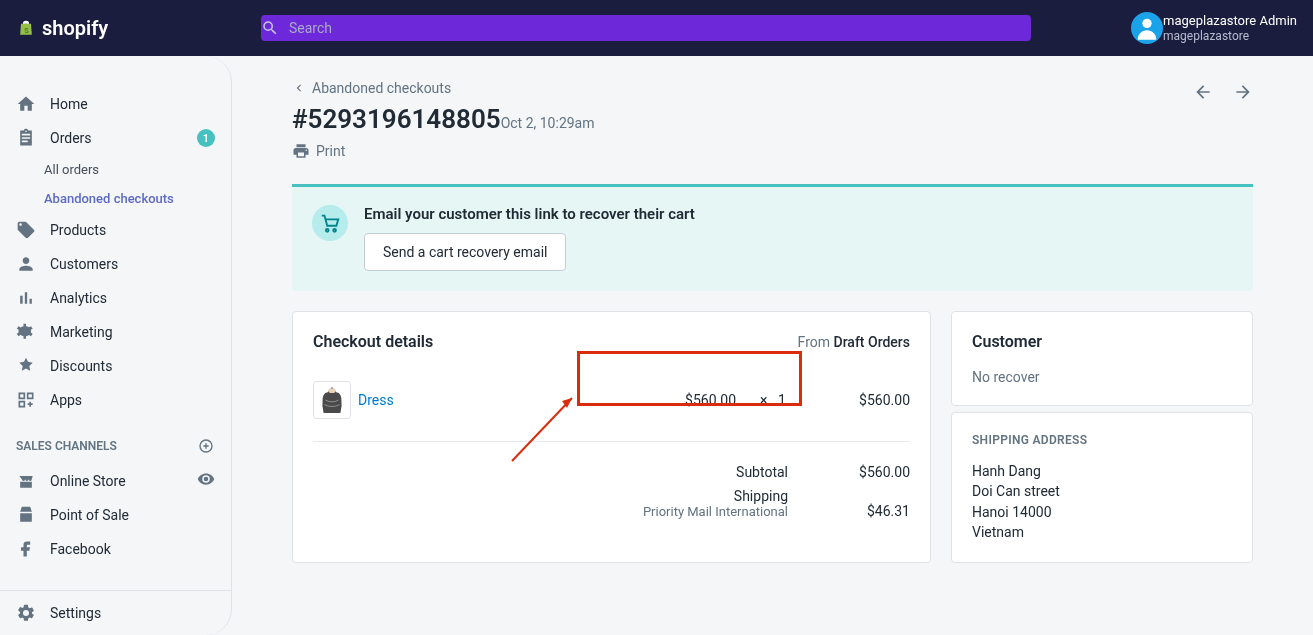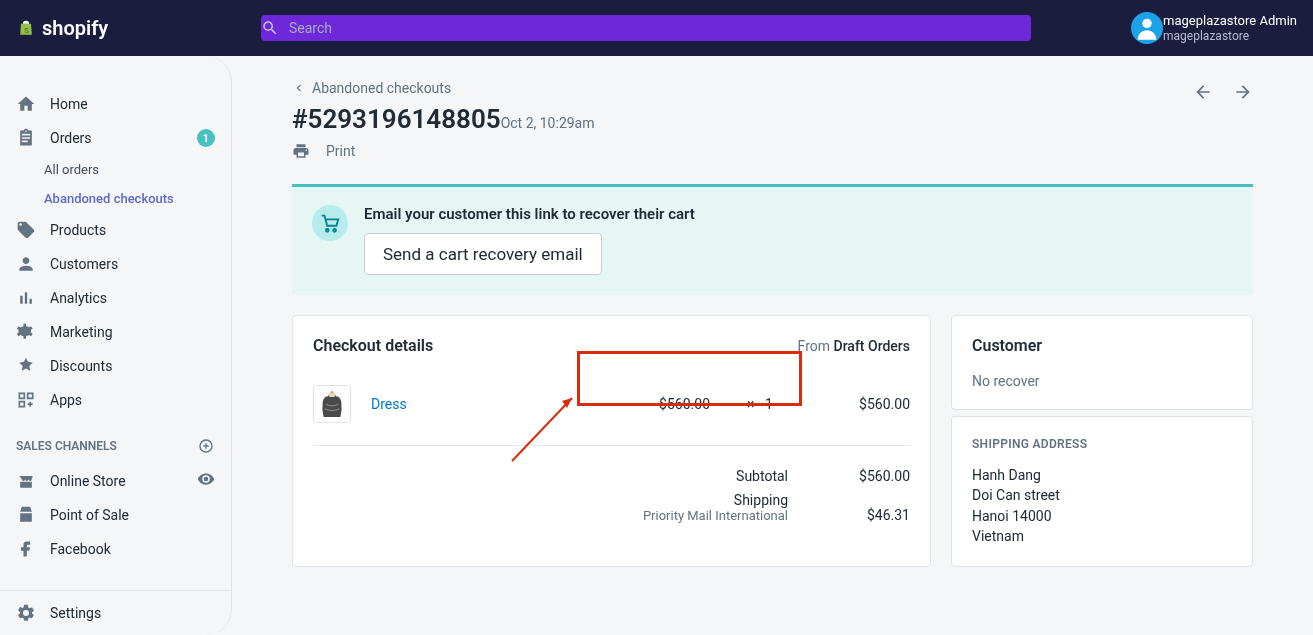--- a/index.html
+++ b/index.html
@@ -37,44 +37,44 @@
 .settings-item svg { width: 20px; height: 20px; fill: #637381; }
 
 
 .main { flex: 1; overflow-y: auto; padding: 24px 60px 24px 60px; position: relative; }
 .breadcrumb { display: flex; align-items: center; gap: 6px; color: #637381; font-size: 14px; cursor:pointer; margin-bottom: 8px; }
 .title-row { display: flex; align-items: baseline; gap: 0; margin-bottom: 8px; }
 .page-title { font-size: 26px; font-weight: 600; }
 .page-date { color: #637381; font-size: 14px; }
 .nav-arrows { position: absolute; right: 60px; top: 26px; display: flex; gap: 20px; }
 .nav-arrows svg { width: 20px; height: 20px; fill: #637381; cursor: pointer; }
-.print-row { display: flex; align-items: center; gap: 16px; color: #637381; font-size: 14px; cursor:pointer; margin-bottom: 24px; }
+.print-row { display: flex; align-items: center; gap: 6px; color: #637381; font-size: 14px; cursor:pointer; margin-bottom: 24px; }
 .print-row svg { width: 18px; height: 18px; fill: #637381; }
 
 
 .recover-panel { border-top: 3px solid #47c1bf; background: #e6f6f5; border-radius: 0 0 4px 4px; padding: 18px 20px 20px 20px; display: flex; gap: 16px; margin-bottom: 20px; position: relative; }
 .recover-icon { width: 36px; height: 36px; border-radius: 50%; background: #b7ecec; display: flex; align-items:center; justify-content:center; }
 .recover-icon svg { width: 22px; height: 22px; stroke: #00848e; fill:none; stroke-width:2; }
 .recover-content { flex: 1; }
 .recover-title { font-weight: 600; margin-bottom: 10px; font-size: 15px; }
 .recover-url { background: #fff; border: 1px solid #c4cdd5; border-radius: 4px; padding: 8px 12px; font-size: 14px; color: #637381; margin-bottom: 18px; overflow: hidden; text-overflow: ellipsis; white-space: nowrap; }
-.recover-btn { display:inline-block; background: #fff; border: 1px solid #c4cdd5; border-radius: 4px; padding: 10px 18px; font-size: 17px; cursor: pointer; }
+.recover-btn { display:inline-block; background: #fff; border: 1px solid #c4cdd5; border-radius: 4px; padding: 10px 18px; font-size: 14px; cursor: pointer; }
 .highlight-box { position: absolute; border: 3px solid #d82c0d; left: 345px; top: 295px; width: 225px; height: 55px; pointer-events: none; }
 .arrow-line { position: absolute; left: 275px; top: 330px; width: 80px; height: 80px; pointer-events:none; }
 .arrow-line svg { width: 100%; height: 100%; }
 
 
 .columns { display: flex; gap: 20px; }
 .card { background: #fff; border: 1px solid #dfe3e8; border-radius: 4px; }
 .card.main-card { flex: 1; padding: 20px; }
 .card-head { display: flex; justify-content: space-between; align-items: center; margin-bottom: 20px; }
 .card-head h3 { font-size: 16px; font-weight: 600; }
 .from-text { font-size: 14px; color: #637381; }
 .from-text strong { color: #212b36; font-weight: 500; }
-.line-item { display: flex; align-items: center; gap: 20px; padding: 10px 0 22px 0; border-bottom: 1px solid #e6e9ec; }
+.line-item { display: flex; align-items: center; gap: 7px; padding: 10px 0 22px 0; border-bottom: 1px solid #e6e9ec; }
 .thumb { width: 38px; height: 38px; border: 1px solid #dfe3e8; border-radius: 3px; display:flex; align-items:center; justify-content:center; }
 .thumb svg { width: 28px; height: 30px; }
 .item-name { color: #007ace; font-size: 14px; flex: 1; }
 .item-price { width: 100px; text-align: right; font-size: 14px; color: #212b36; }
 .item-qty { width: 60px; text-align: center; font-size: 14px; color: #212b36; }
 .item-total { width: 100px; text-align: right; font-size: 14px; color: #212b36; }
 .totals { margin-top: 18px; }
 .total-row { display: flex; justify-content: flex-end; gap: 32px; font-size: 14px; padding: 4px 0; }
 .total-label { text-align: right; color: #212b36; }
 .total-sub { color: #637381; font-size: 13px; }

